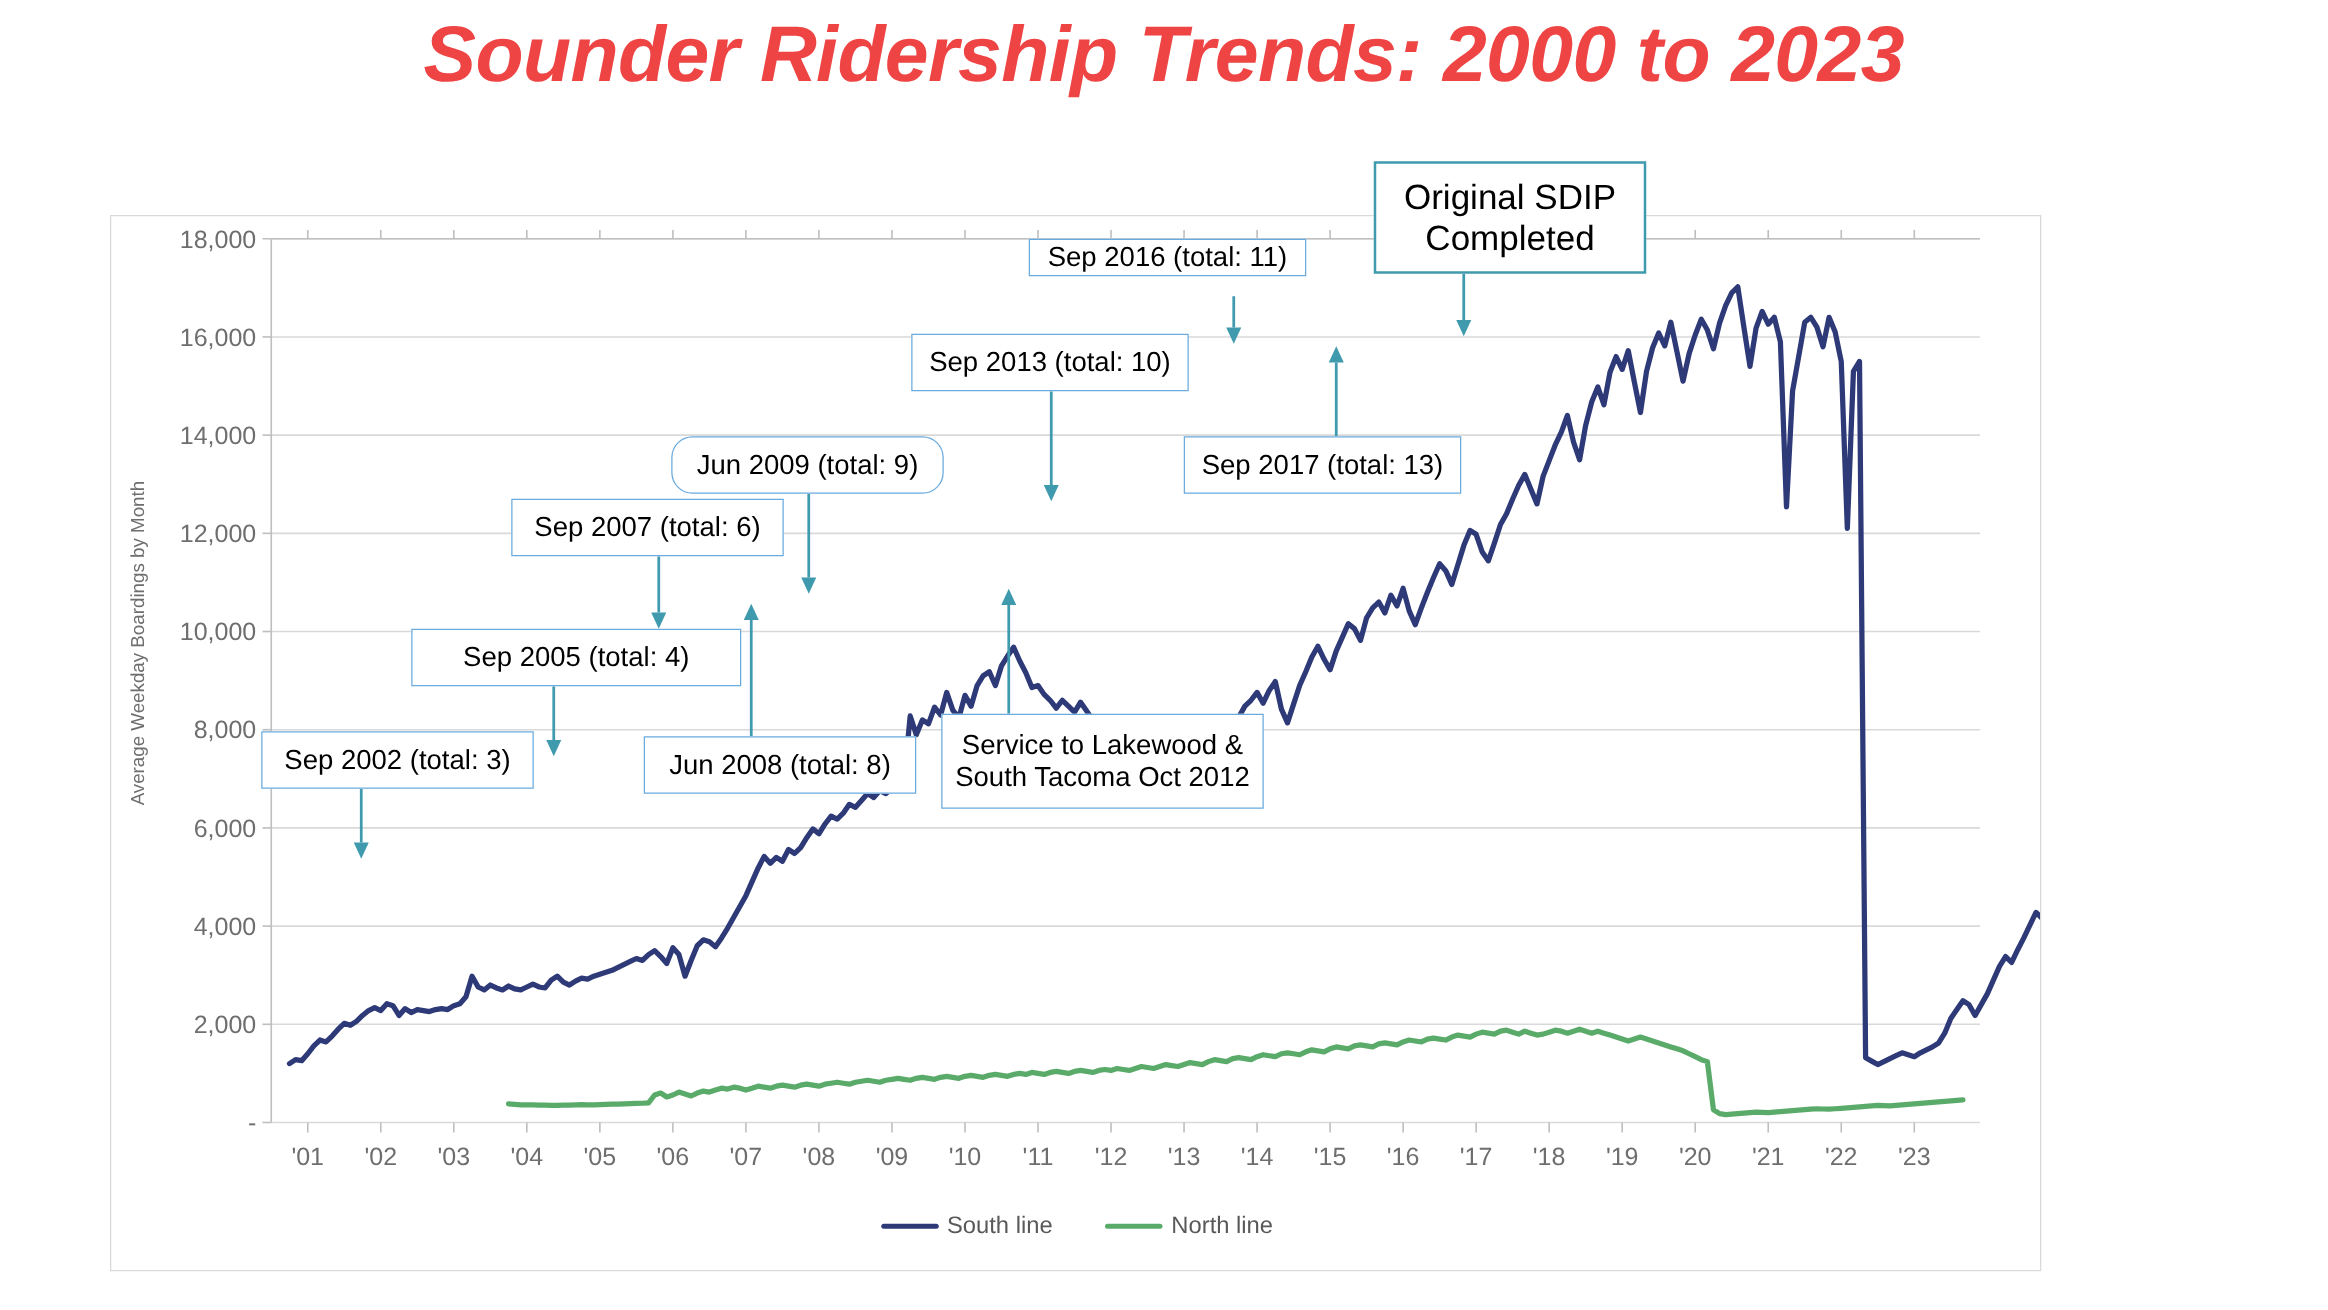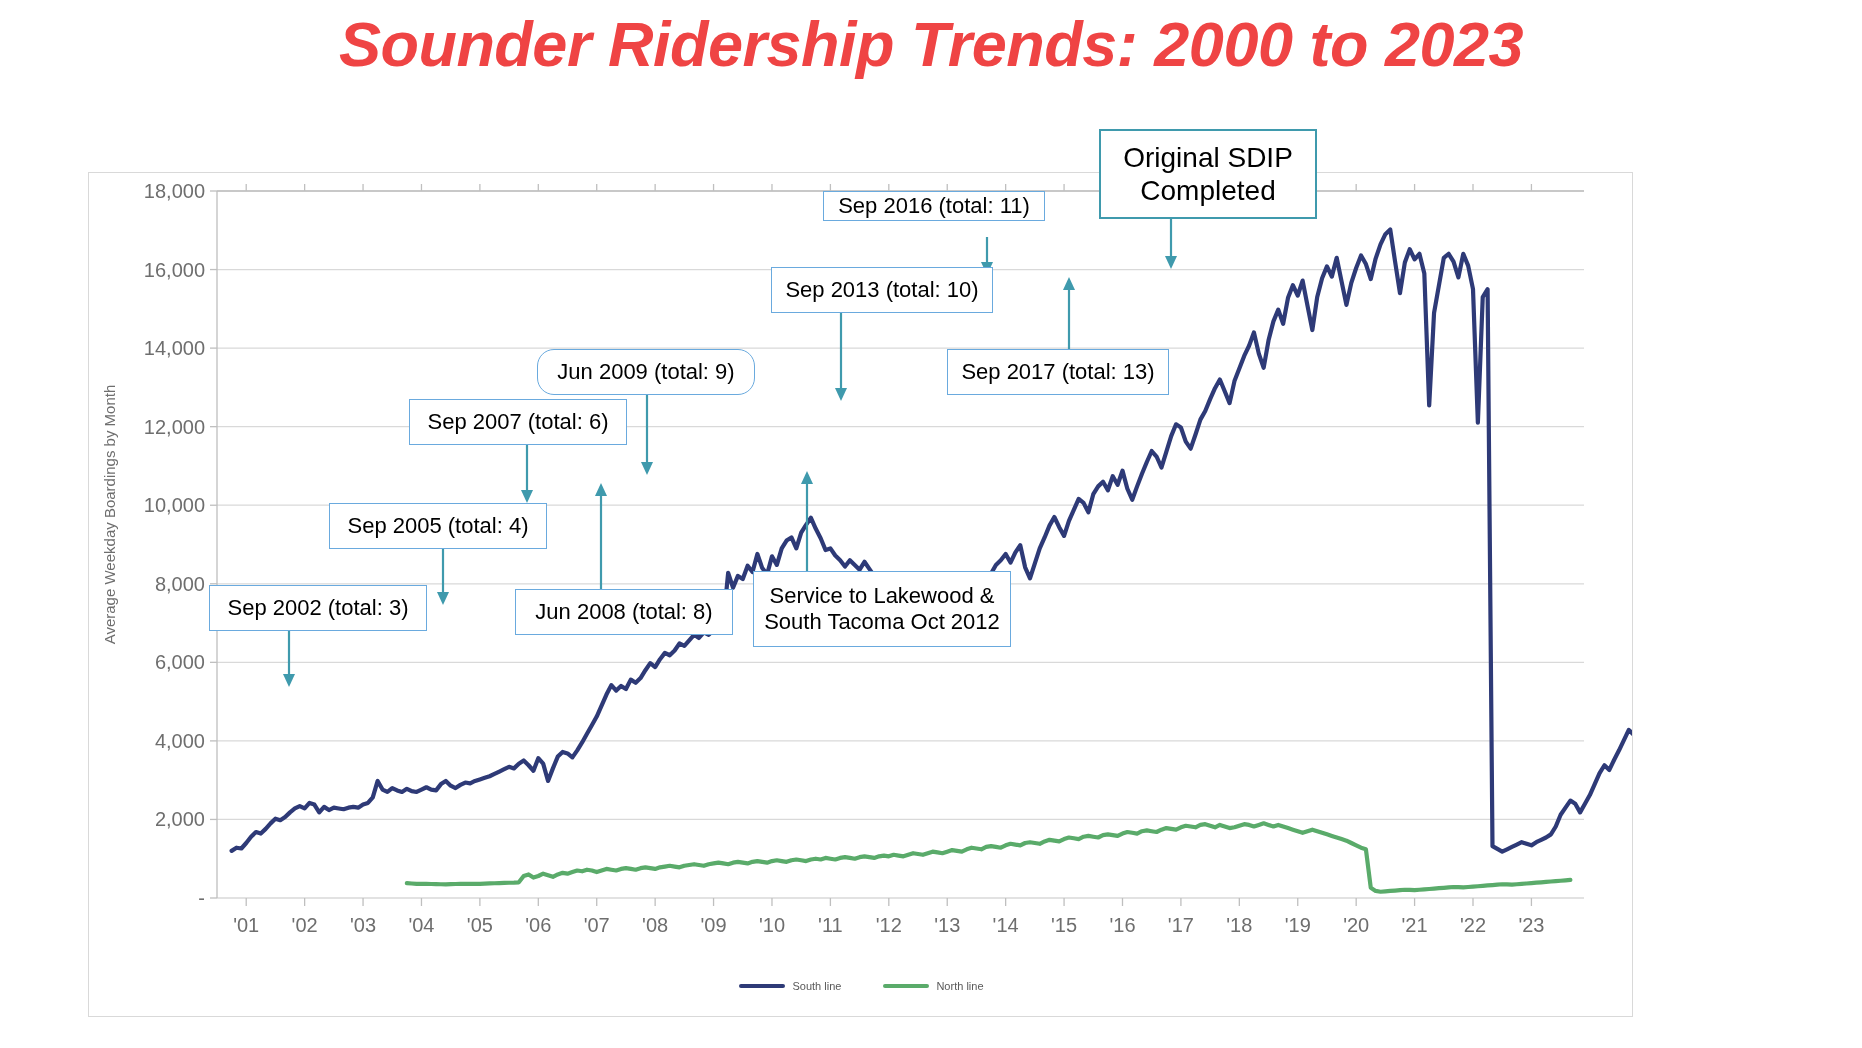--- a/index.html
+++ b/index.html
@@ -62,21 +62,21 @@
   }
   #legend{
     position:absolute;
     left:0;bottom:24px;width:1545px;
     display:flex;align-items:center;justify-content:center;
     gap:42px;
     z-index:4;
   }
   .legend-item{display:flex;align-items:center;gap:7px;}
   .legend-swatch{display:block;width:46px;height:4px;border-radius:2px;}
-  .legend-text{font-size:11px;color:#595959;}
+  .legend-text{font-size:19px;color:#595959;}
 </style>
 </head>
 <body>
 
 <div id="page-title">Sounder Ridership Trends: 2000 to 2023</div>
 
 <div id="chart-frame">
   <svg id="chart-svg" width="1543" height="843">
     <g id="grid-group">
         <line x1="128" y1="18" x2="1495" y2="18" class="gridline"></line>
@@ -199,21 +199,21 @@
         <line x1="11" y1="2" x2="11" y2="45" stroke="#3f9aad" stroke-width="2.2"></line>
         <polygon points="5,45 17,45 11,58" fill="#3f9aad"></polygon>
       </svg>
       <div class="callout" style="left: 120px; top: 412px; width: 218px; height: 46px;">
         <span style="white-space: pre-line;">Sep 2002 (total: 3)</span>
       </div>
       <svg width="22" height="60" style="position: absolute; left: 343px; top: 374px; z-index: 3;">
         <line x1="11" y1="2" x2="11" y2="45" stroke="#3f9aad" stroke-width="2.2"></line>
         <polygon points="5,45 17,45 11,58" fill="#3f9aad"></polygon>
       </svg>
-      <div class="callout" style="left: 240px; top: 330px; width: 218px; height: 46px;">
+      <div class="callout" style="left: 240px; top: 330px; width: 264px; height: 46px;">
         <span style="white-space: pre-line;">Sep 2005 (total: 4)</span>
       </div>
       <svg width="22" height="62" style="position: absolute; left: 427px; top: 270px; z-index: 3;">
         <line x1="11" y1="2" x2="11" y2="47" stroke="#3f9aad" stroke-width="2.2"></line>
         <polygon points="5,47 17,47 11,60" fill="#3f9aad"></polygon>
       </svg>
       <div class="callout" style="left: 320px; top: 226px; width: 218px; height: 46px;">
         <span style="white-space: pre-line;">Sep 2007 (total: 6)</span>
       </div>
       <svg width="22" height="110" style="position: absolute; left: 501px; top: 308px; z-index: 3;">
@@ -235,21 +235,21 @@
         <polygon points="5,15 17,15 11,2" fill="#3f9aad"></polygon>
       </svg>
       <div class="callout" style="left: 664px; top: 398px; width: 258px; height: 76px;">
         <span style="white-space: pre-line;">Service to Lakewood &amp;
 South Tacoma Oct 2012</span>
       </div>
       <svg width="22" height="92" style="position: absolute; left: 741px; top: 138px; z-index: 3;">
         <line x1="11" y1="2" x2="11" y2="77" stroke="#3f9aad" stroke-width="2.2"></line>
         <polygon points="5,77 17,77 11,90" fill="#3f9aad"></polygon>
       </svg>
-      <div class="callout" style="left: 640px; top: 94px; width: 222px; height: 46px; margin-left: 42px;">
+      <div class="callout" style="left: 640px; top: 94px; width: 222px; height: 46px;">
         <span style="white-space: pre-line;">Sep 2013 (total: 10)</span>
       </div>
       <svg width="22" height="42" style="position: absolute; left: 887px; top: 62px; z-index: 3;">
         <line x1="11" y1="2" x2="11" y2="27" stroke="#3f9aad" stroke-width="2.2"></line>
         <polygon points="5,27 17,27 11,40" fill="#3f9aad"></polygon>
       </svg>
       <div class="callout" style="left: 734px; top: 18px; width: 222px; height: 30px;">
         <span style="white-space: pre-line;">Sep 2016 (total: 11)</span>
       </div>
       <svg width="22" height="76" style="position: absolute; left: 969px; top: 102px; z-index: 3;">

